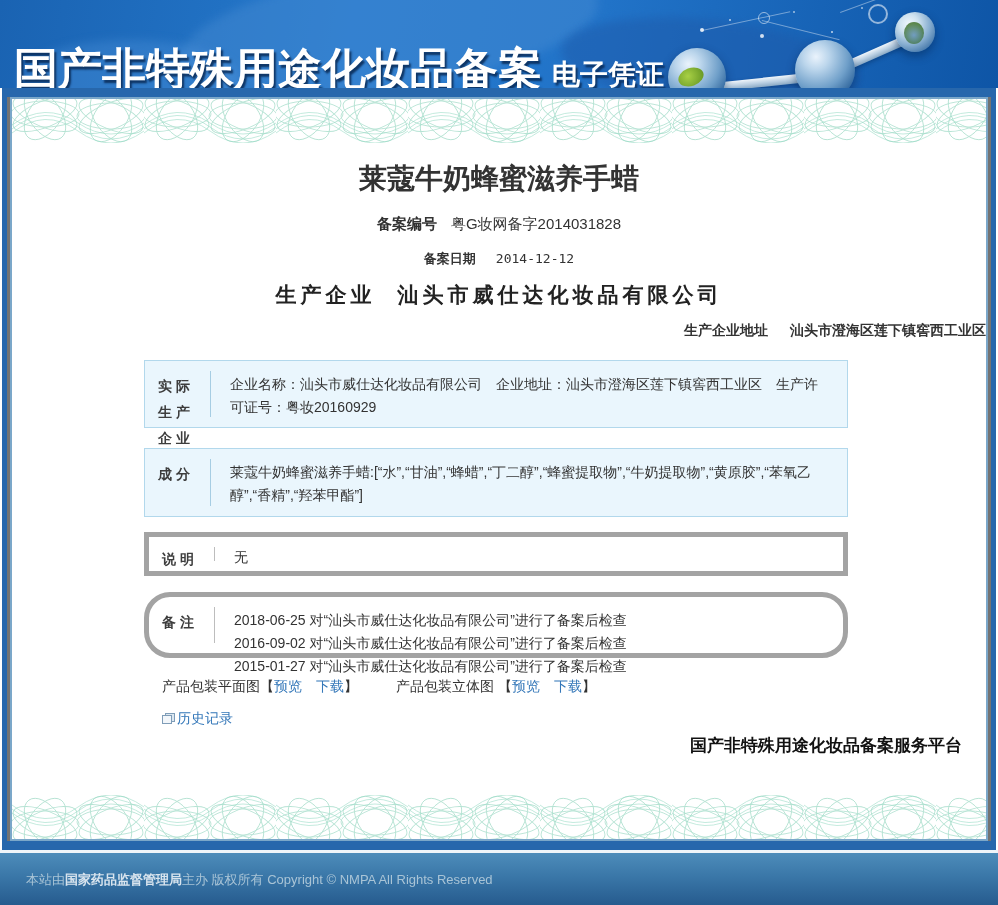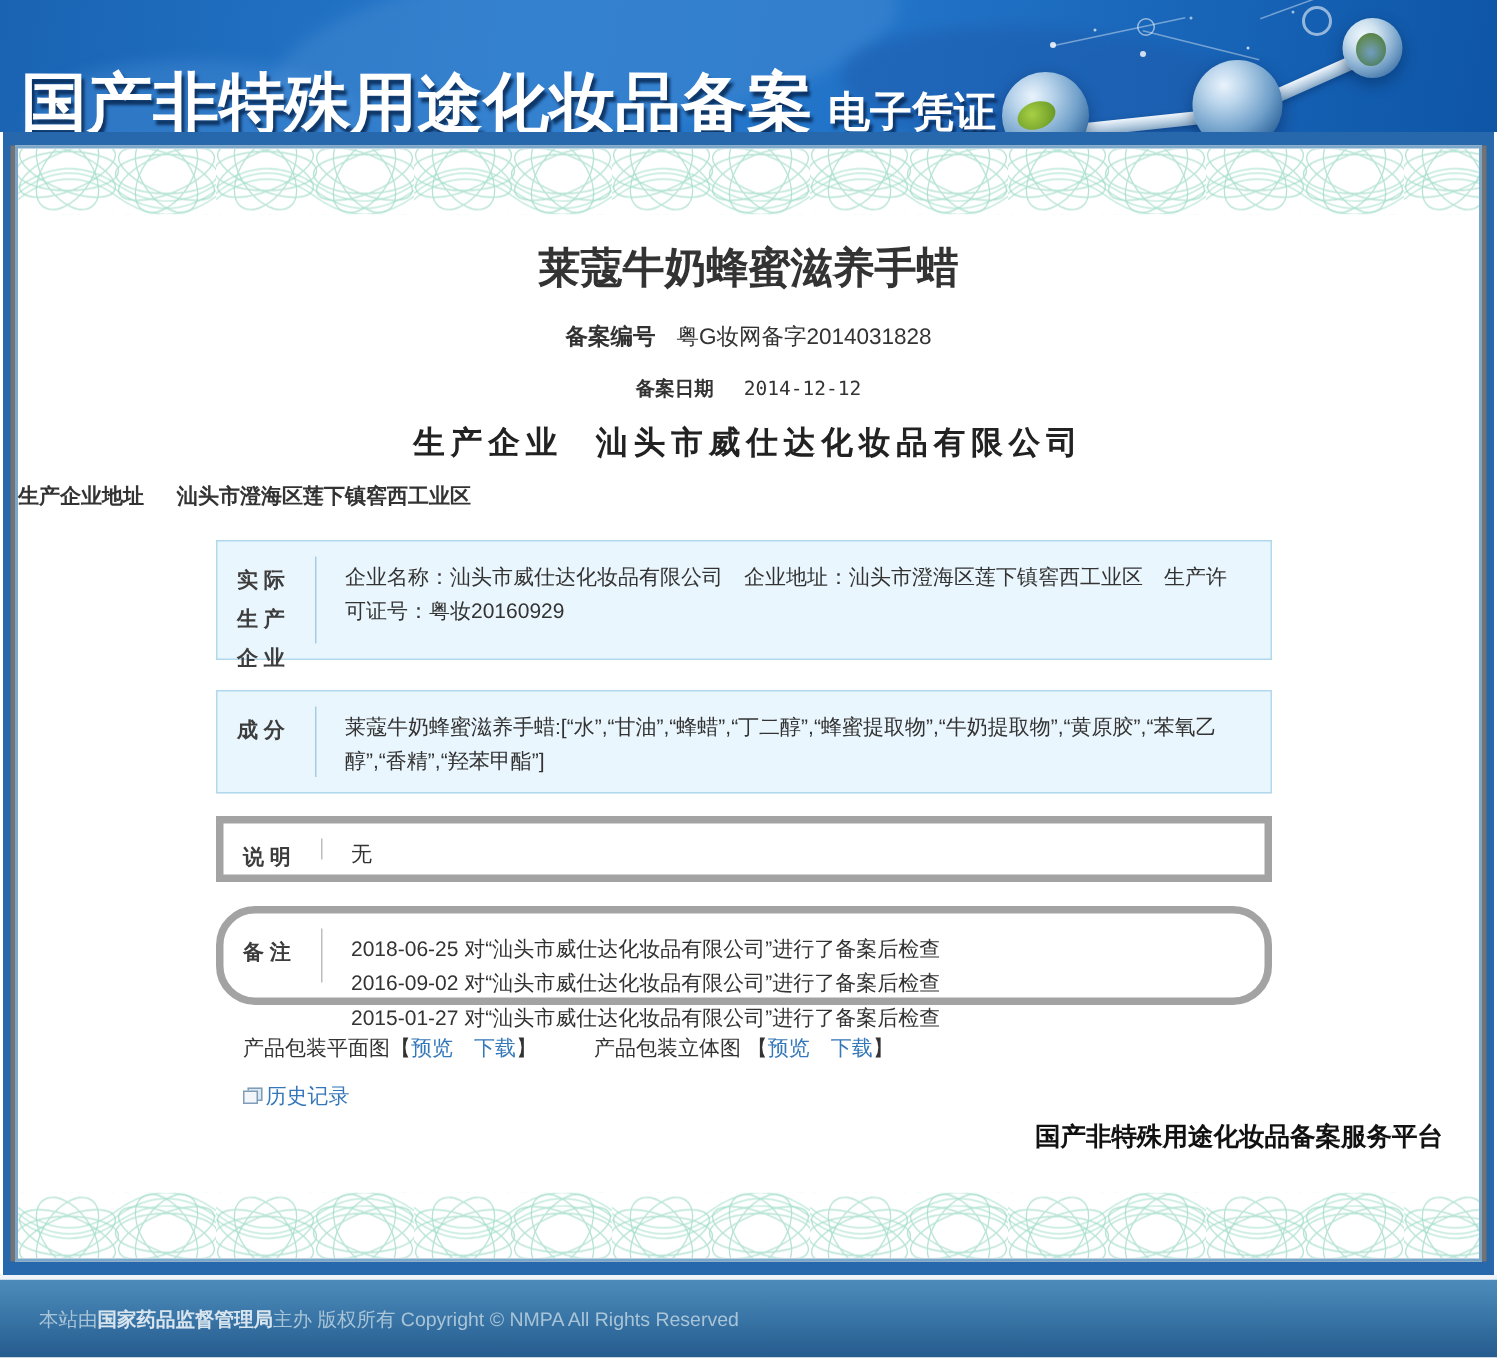--- a/index.html
+++ b/index.html
@@ -63,31 +63,31 @@
   .guilloche-bottom{position:absolute;bottom:0;left:0;right:0;transform:scaleY(-1);}
   .product-title{margin-top:17px;text-align:center;font-size:28px;font-weight:bold;color:#333;}
   .line-recno{margin-top:17px;text-align:center;font-size:15px;color:#333;}
   .line-recno .lbl{font-weight:bold;margin-right:14px;}
   .line-recdate{margin-top:16px;text-align:center;font-size:13px;color:#333;}
   .line-recdate .lbl{font-weight:bold;margin-right:20px;}
   .line-recdate .val{font-family:"DejaVu Sans Mono",monospace;}
   .line-manu{margin-top:13px;text-align:center;font-size:21px;font-weight:bold;color:#222;
     font-family:"Liberation Serif","DejaVu Serif",serif;letter-spacing:4px;}
   .line-manu .lbl{margin-right:22px;}
-  .line-addr{margin-top:13px;text-align:left;font-size:14px;font-weight:bold;color:#333;}
+  .line-addr{margin-top:13px;text-align:right;font-size:14px;font-weight:bold;color:#333;}
   .line-addr .lbl{margin-right:22px;}
   .info-row{display:flex;margin-left:132px;width:704px;box-sizing:border-box;font-size:14px;}
   .info-row.blue{background:#eaf6fd;border:1px solid #b2d8ec;}
   .info-row.gray{background:#ffffff;border:5px solid #a3a3a3;}
   .row-label{flex:0 0 44px;padding:12px 0 0 13px;font-weight:bold;color:#3d3d3d;line-height:26px;}
   .row-divider{width:1px;align-self:stretch;margin:10px 0 10px 8px;}
   .blue .row-divider{background:#a6cde3;}
   .gray .row-divider{background:#bdbdbd;}
   .row-content{flex:1;padding:12px 16px 6px 19px;line-height:23px;color:#333;}
-  .r1{margin-top:20px;height:80px;}
+  .r1{margin-top:20px;height:68px;}
   .r2{margin-top:20px;height:69px;}
   .r3{margin-top:15px;height:44px;}
   .r4{margin-top:16px;height:66px;border-radius:26px;}
   .r3 .row-label,.r3 .row-content{padding-top:9px;}
   .links-line{margin-top:20px;margin-left:150px;font-size:14px;color:#333;}
   .links-line a{color:#3578b9;text-decoration:none;}
   .links-line .dl{margin-left:14px;}
   .links-line .group2{margin-left:38px;}
   .history-line{margin-top:14px;margin-left:150px;font-size:14px;}
   .history-line a{color:#3578b9;text-decoration:none;margin-left:2px;}

